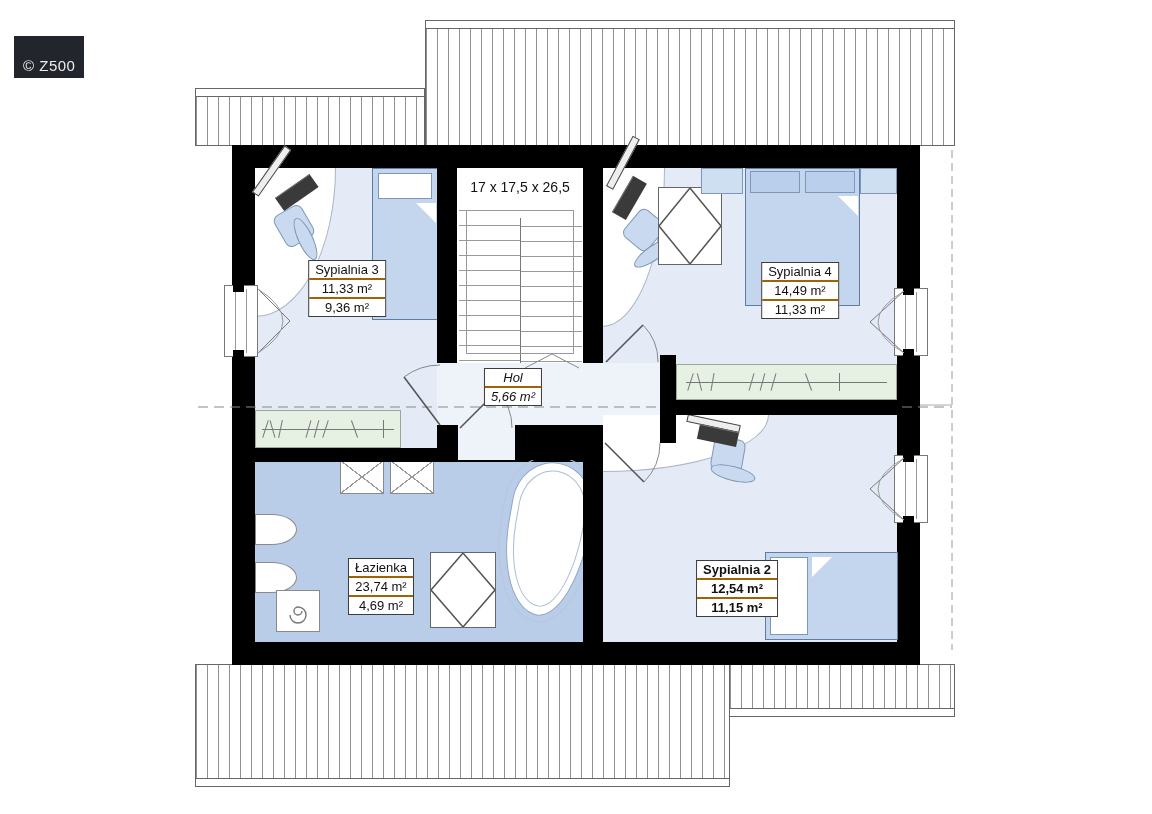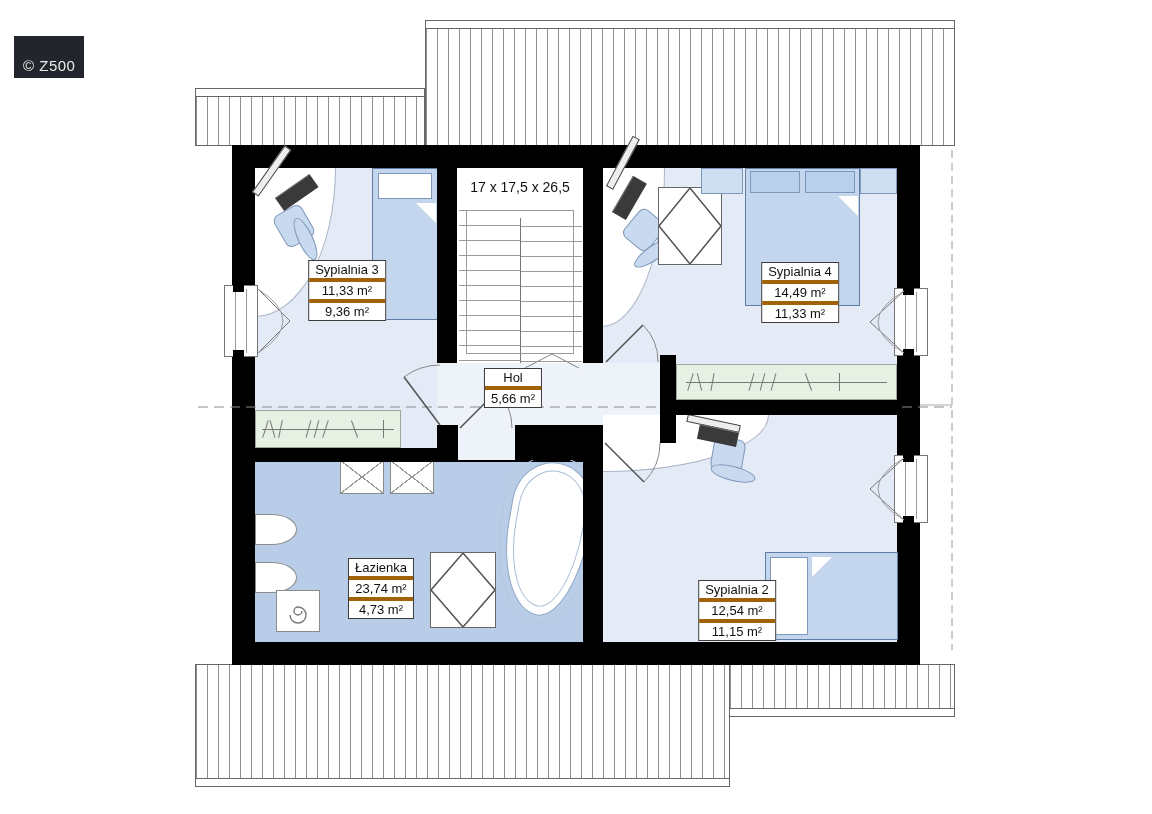--- a/index.html
+++ b/index.html
@@ -40,21 +40,21 @@
   .skylight{position:absolute;background:#fff;border:1px solid #666;z-index:5;}
   .skylight svg{display:block;width:100%;height:100%;}
   .washer{position:absolute;background:#fff;border:1px solid #8a8a8a;z-index:5;}
   
   .window{position:absolute;background:#fff;border:1px solid #777;z-index:11;box-sizing:border-box;}
   .window .pane{position:absolute;left:30%;right:30%;top:3px;bottom:3px;border-left:1px solid #999;border-right:1px solid #999;}
   .wcap{position:absolute;background:#000;z-index:12;}
   
   .rlabel{position:absolute;z-index:20;background:#fff;border:1px solid #3c3c3c;text-align:center;font-size:13px;line-height:17px;transform:translateX(-50%);white-space:nowrap;}
   .rlabel div{padding:0 6px;}
-  .rlabel div + div{border-top:4px solid #a16207;}
+  .rlabel div + div{border-top:2px solid #a16207;}
   .slabel{position:absolute;z-index:20;font-size:14px;transform:translateX(-50%);white-space:nowrap;}
   .logo{position:absolute;left:14px;top:8px;background:#23252c;color:#ececec;font-size:15px;padding:21px 9px 4px;z-index:30;letter-spacing:.5px;margin-top:28px;}
   svg.layer{position:absolute;left:0;top:0;pointer-events:none;}
   #svg-under{z-index:4;}
   #svg-over{z-index:13;}
 </style>
 </head>
 <body>
 
 <div class="roof top" style="left:195px;top:88px;width:230px;height:58px;">
@@ -227,30 +227,30 @@
   <div>11,33 m²</div>
   <div>9,36 m²</div>
 </div>
 
 <div class="rlabel" style="left:800px;top:262px;">
   <div>Sypialnia 4</div>
   <div>14,49 m²</div>
   <div>11,33 m²</div>
 </div>
 
-<div class="rlabel" style="left:513px;top:368px;">
+<div class="rlabel" style="left:513px;top:368px;font-style:italic;">
   <div>Hol</div>
   <div>5,66 m²</div>
 </div>
 
 <div class="rlabel" style="left:381px;top:558px;">
   <div>Łazienka</div>
   <div>23,74 m²</div>
-  <div>4,73 m²</div>
-</div>
-
-<div class="rlabel" style="left:737px;top:580px;">
+  <div>4,69 m²</div>
+</div>
+
+<div class="rlabel" style="left:737px;top:560px;font-weight:bold;">
   <div>Sypialnia 2</div>
   <div>12,54 m²</div>
   <div>11,15 m²</div>
 </div>
 
 <div class="logo">© Z500</div>
 
 </body></html>

